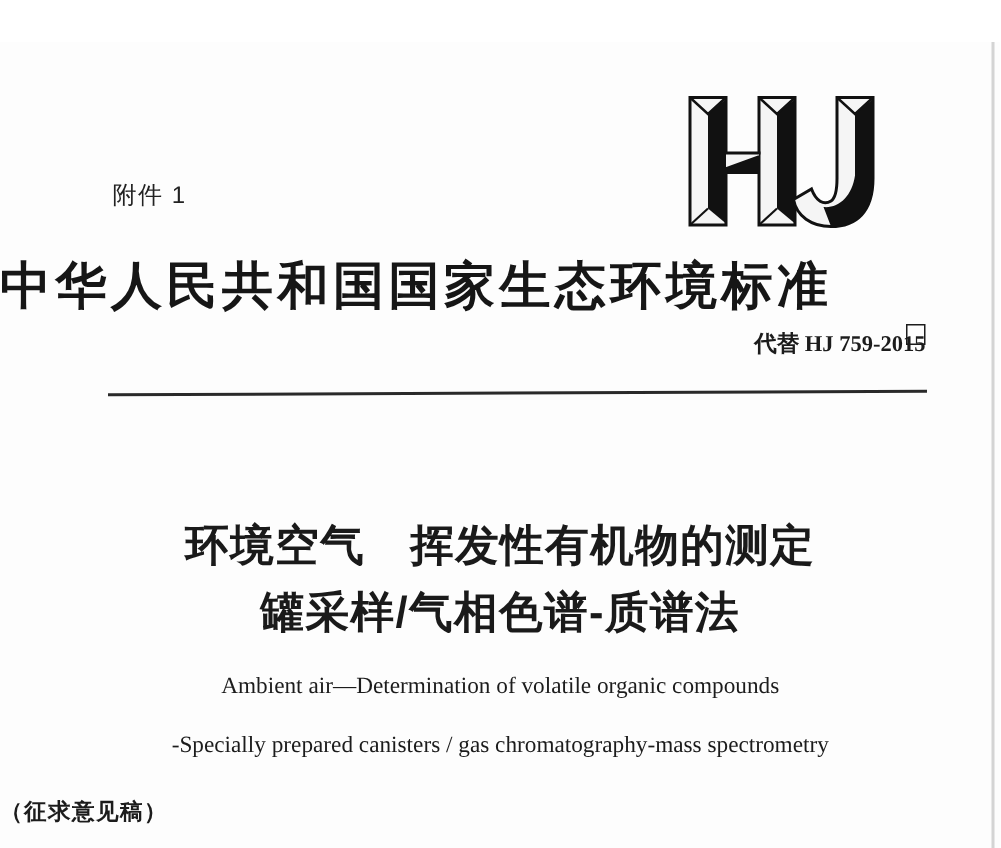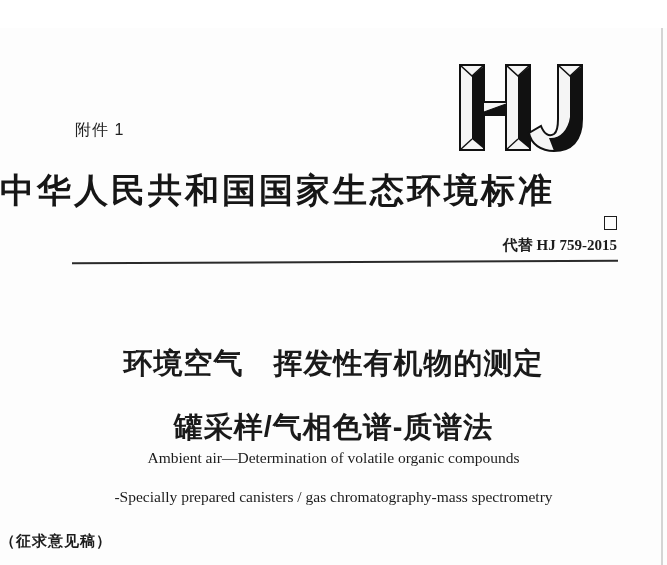--- a/index.html
+++ b/index.html
@@ -68,21 +68,21 @@
     display: inline-block;
     width: 11px;
     height: 12px;
     border: 1.5px solid #1c1c1c;
     margin-left: 1px;
     vertical-align: -1px;
   }
 
   .replaces-note {
     right: 50px;
-    top: 208px;
+    top: 192px;
     font-size: 15px;
     font-weight: 600;
     color: #1c1c1c;
     white-space: nowrap;
   }
 
   .header-rule {
     left: 72px;
     top: 233px;
     width: 546px;
@@ -96,21 +96,21 @@
     width: 667px;
     text-align: center;
     font-family: "Liberation Sans", "DejaVu Sans", sans-serif;
     font-weight: bold;
     font-size: 29px;
     color: #1a1a1a;
     letter-spacing: 1px;
     white-space: nowrap;
   }
   .doc-title.line1 { top: 316px; }
-  .doc-title.line2 { top: 380px; }
+  .doc-title.line2 { top: 361px; }
 
   .doc-subtitle-en {
     left: 0;
     width: 667px;
     text-align: center;
     font-family: "Liberation Serif", "DejaVu Serif", serif;
     font-size: 15.5px;
     color: #1c1c1c;
     white-space: nowrap;
   }

